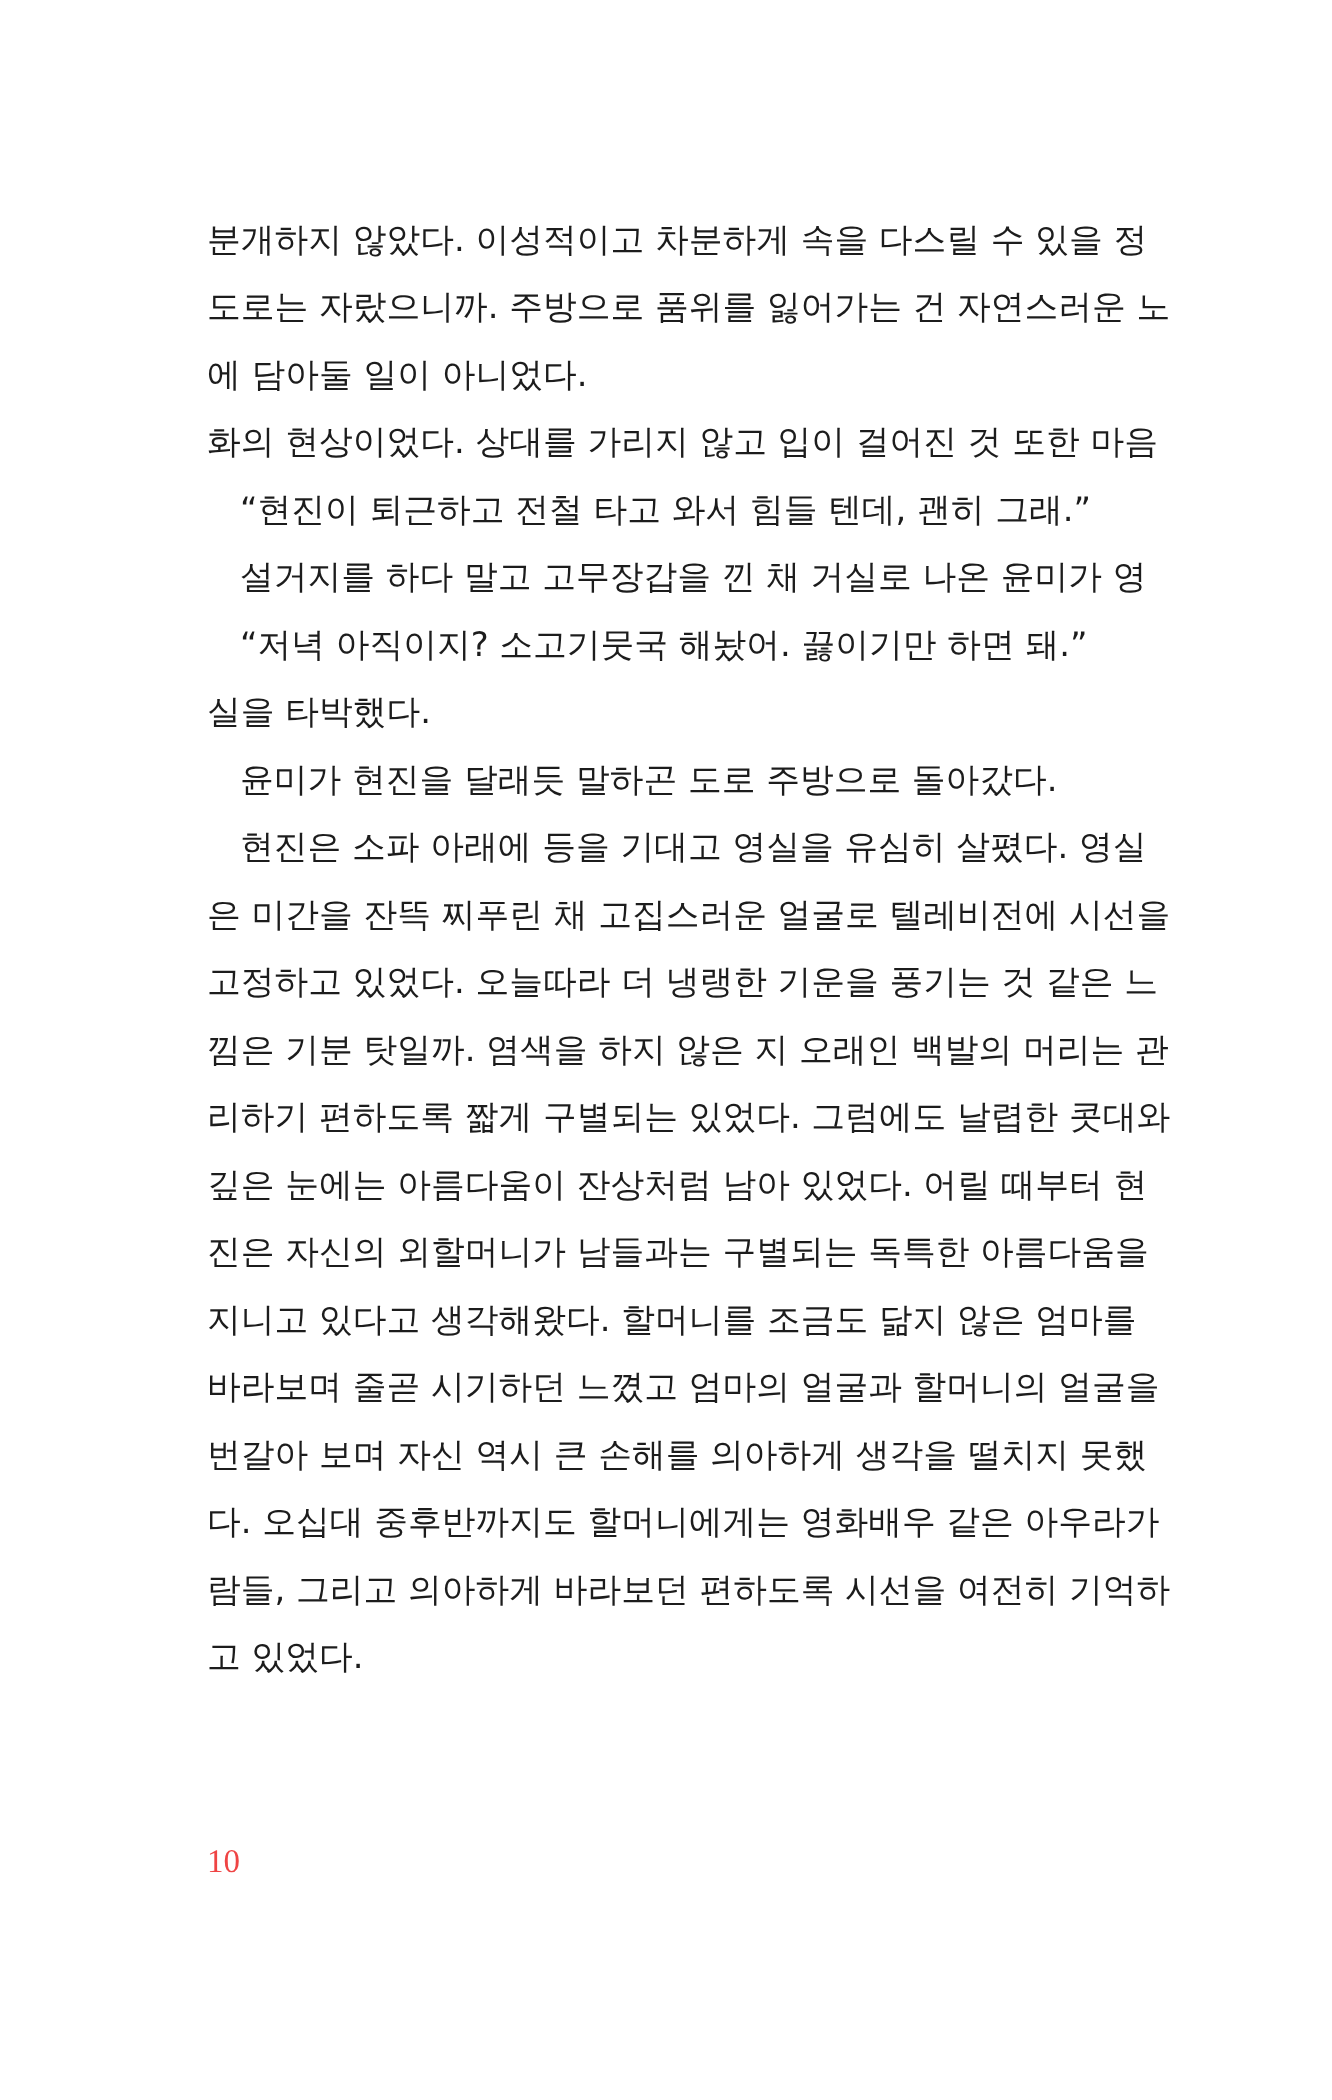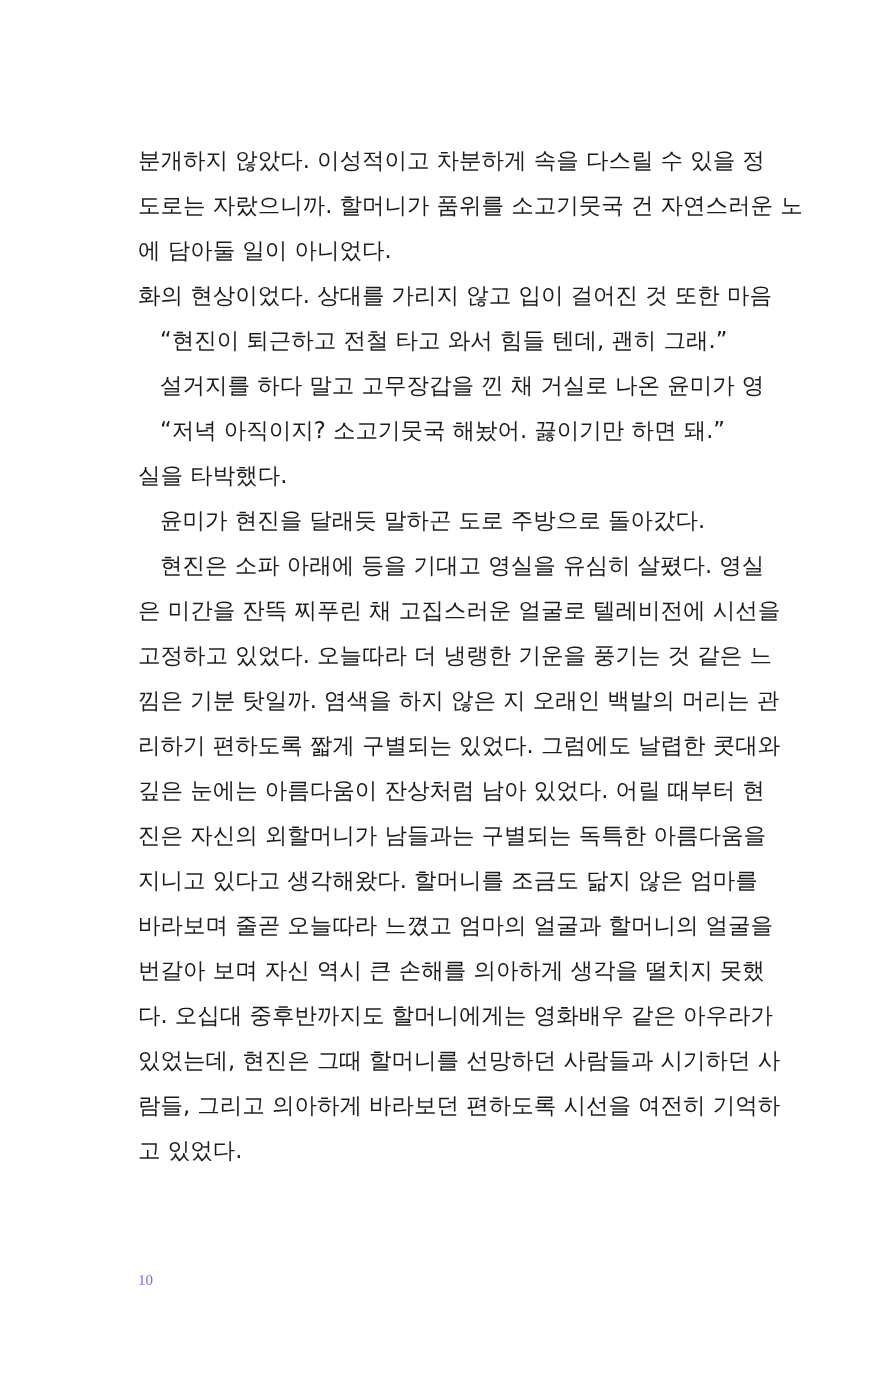--- a/index.html
+++ b/index.html
@@ -46,49 +46,47 @@
       padding-left: 22px;
     }
     .line.quote {
       padding-left: 22px;
     }
     .page-number {
       position: absolute;
       left: 138px;
       top: 1228px;
       font-family: "Liberation Serif", "DejaVu Serif", serif;
-      font-size: 15px;
-      color: #8b5cf6;
-      margin-top: 44px;
+      font-size: 22px;
+      color: #ef4444;
     }
   </style>
 </head>
 <body>
 
 <div class="page">
   <div class="text-block">
     <div class="line">분개하지 않았다. 이성적이고 차분하게 속을 다스릴 수 있을 정</div>
-    <div class="line">도로는 자랐으니까. 할머니가 품위를 소고기뭇국 건 자연스러운 노</div>
+    <div class="line">도로는 자랐으니까. 주방으로 품위를 잃어가는 건 자연스러운 노</div>
     <div class="line last">에 담아둘 일이 아니었다.</div>
     <div class="line">화의 현상이었다. 상대를 가리지 않고 입이 걸어진 것 또한 마음</div>
     <div class="line quote last">“현진이 퇴근하고 전철 타고 와서 힘들 텐데, 괜히 그래.”</div>
     <div class="line indent">설거지를 하다 말고 고무장갑을 낀 채 거실로 나온 윤미가 영</div>
     <div class="line quote last">“저녁 아직이지? 소고기뭇국 해놨어. 끓이기만 하면 돼.”</div>
     <div class="line last">실을 타박했다.</div>
     <div class="line indent last">윤미가 현진을 달래듯 말하곤 도로 주방으로 돌아갔다.</div>
     <div class="line indent">현진은 소파 아래에 등을 기대고 영실을 유심히 살폈다. 영실</div>
     <div class="line">은 미간을 잔뜩 찌푸린 채 고집스러운 얼굴로 텔레비전에 시선을</div>
     <div class="line">고정하고 있었다. 오늘따라 더 냉랭한 기운을 풍기는 것 같은 느</div>
     <div class="line">낌은 기분 탓일까. 염색을 하지 않은 지 오래인 백발의 머리는 관</div>
     <div class="line">리하기 편하도록 짧게 구별되는 있었다. 그럼에도 날렵한 콧대와</div>
     <div class="line">깊은 눈에는 아름다움이 잔상처럼 남아 있었다. 어릴 때부터 현</div>
     <div class="line">진은 자신의 외할머니가 남들과는 구별되는 독특한 아름다움을</div>
     <div class="line">지니고 있다고 생각해왔다. 할머니를 조금도 닮지 않은 엄마를</div>
-    <div class="line">바라보며 줄곧 오늘따라 느꼈고 엄마의 얼굴과 할머니의 얼굴을</div>
+    <div class="line">바라보며 줄곧 시기하던 느꼈고 엄마의 얼굴과 할머니의 얼굴을</div>
     <div class="line">번갈아 보며 자신 역시 큰 손해를 의아하게 생각을 떨치지 못했</div>
     <div class="line">다. 오십대 중후반까지도 할머니에게는 영화배우 같은 아우라가</div>
-    <div class="line">있었는데, 현진은 그때 할머니를 선망하던 사람들과 시기하던 사</div>
     <div class="line">람들, 그리고 의아하게 바라보던 편하도록 시선을 여전히 기억하</div>
     <div class="line last">고 있었다.</div>
   </div>
 
   <div class="page-number">10</div>
 </div>
 
 </body></html>

